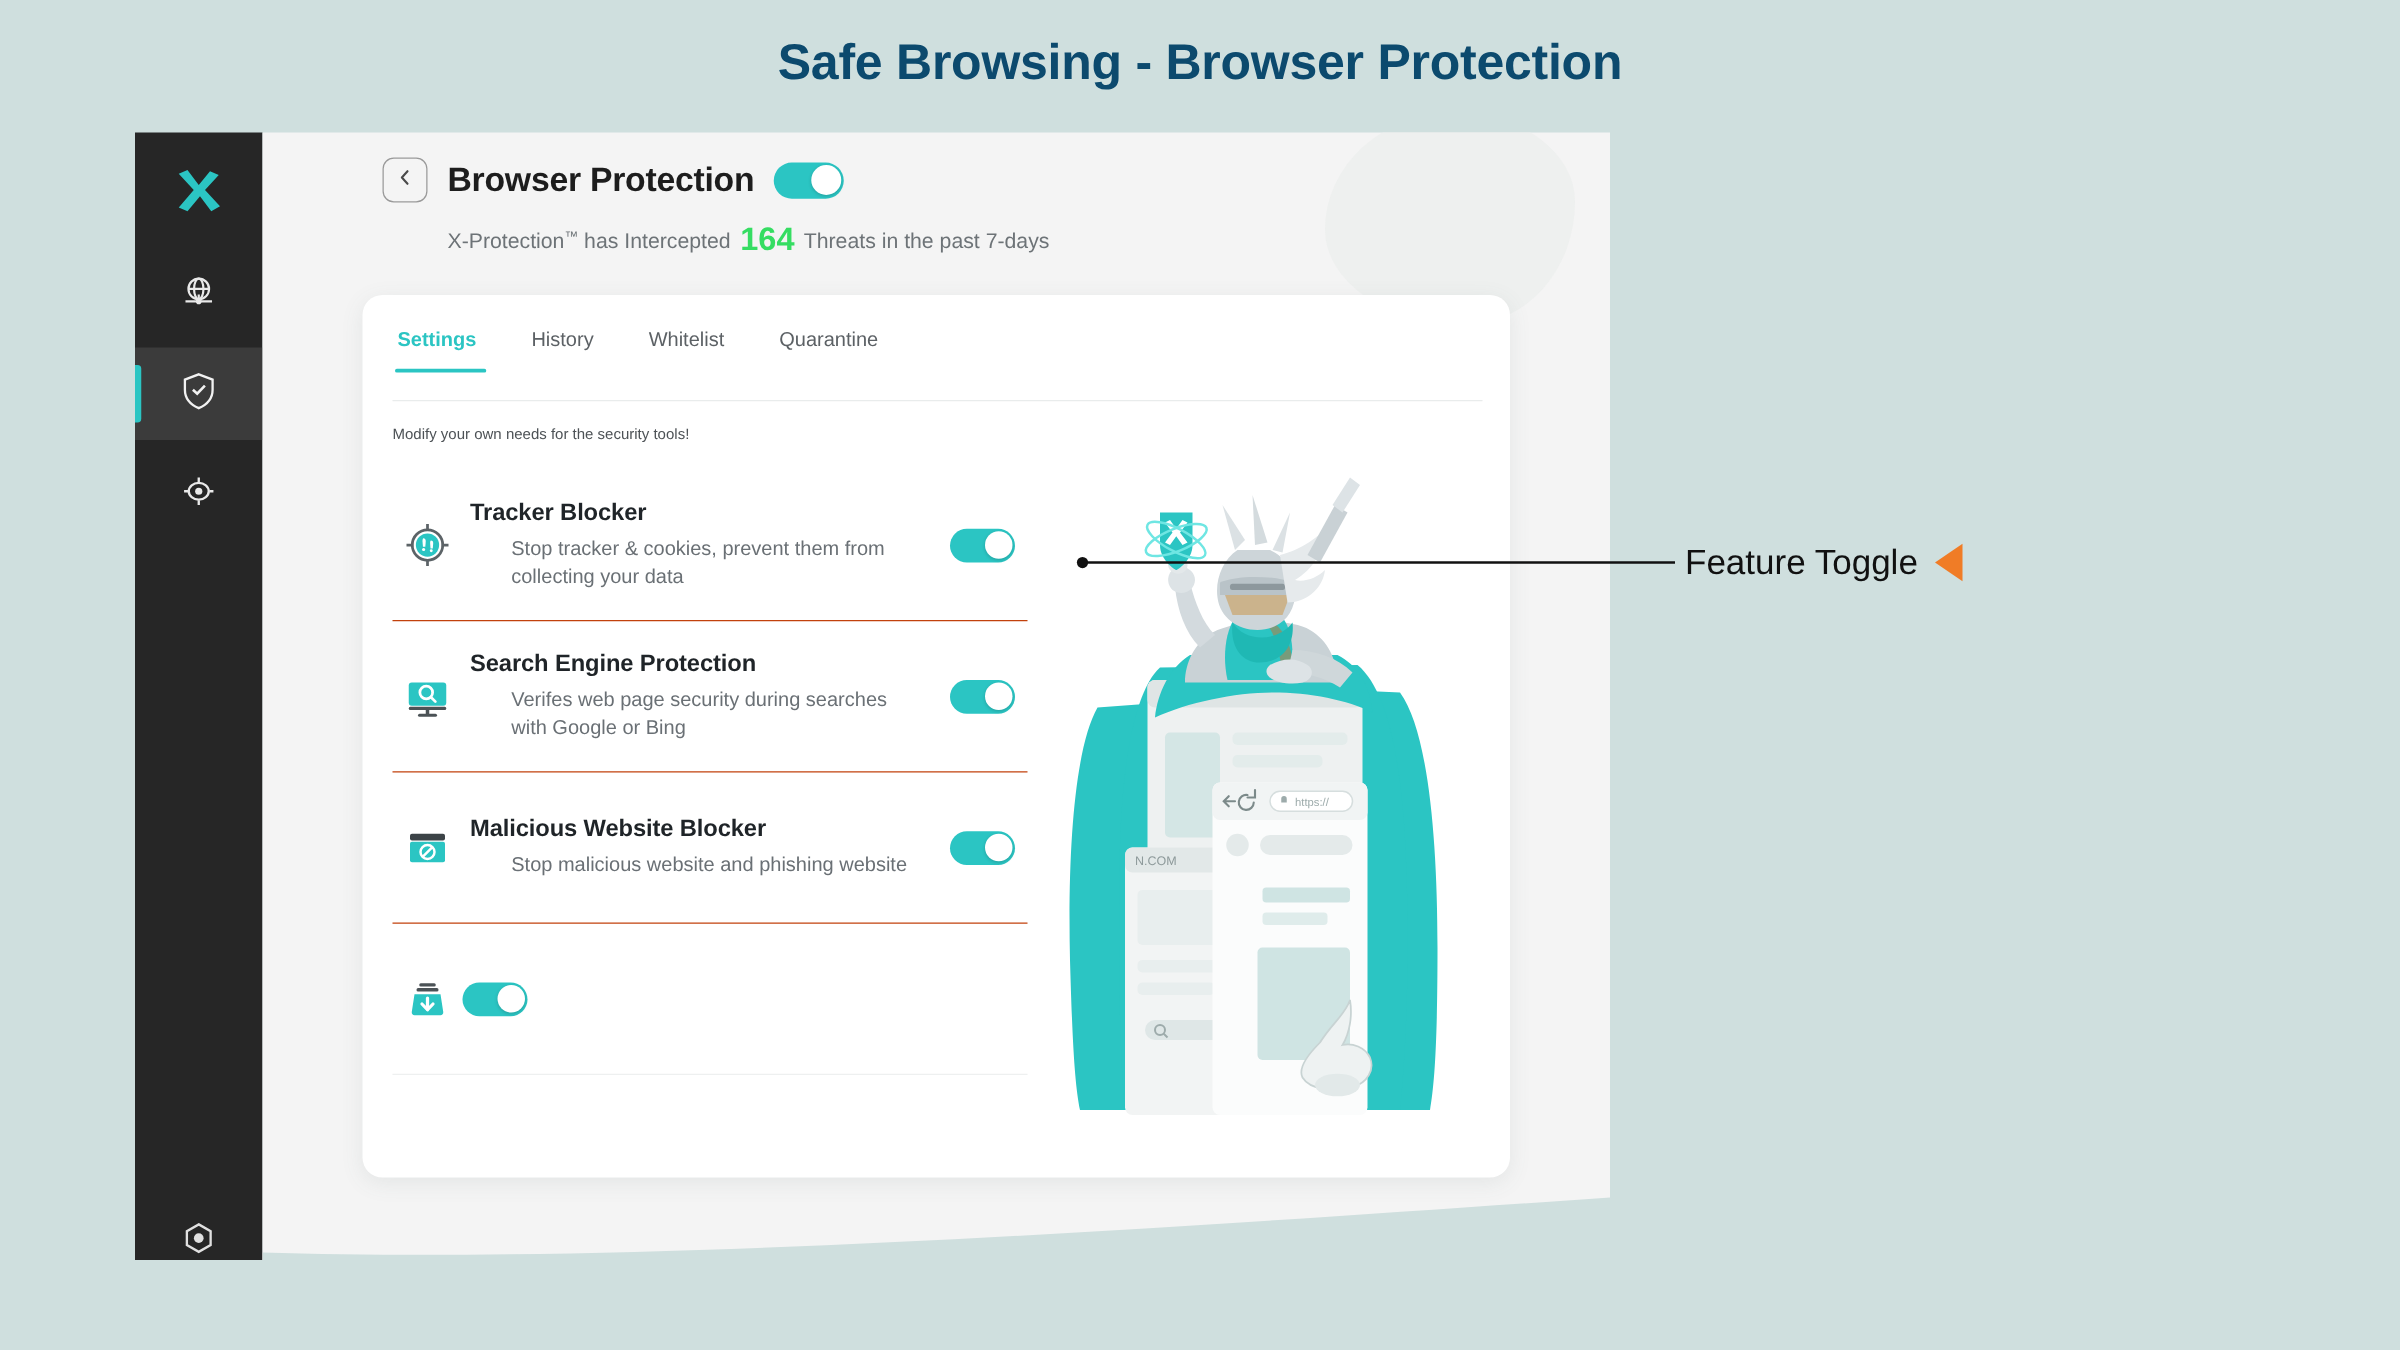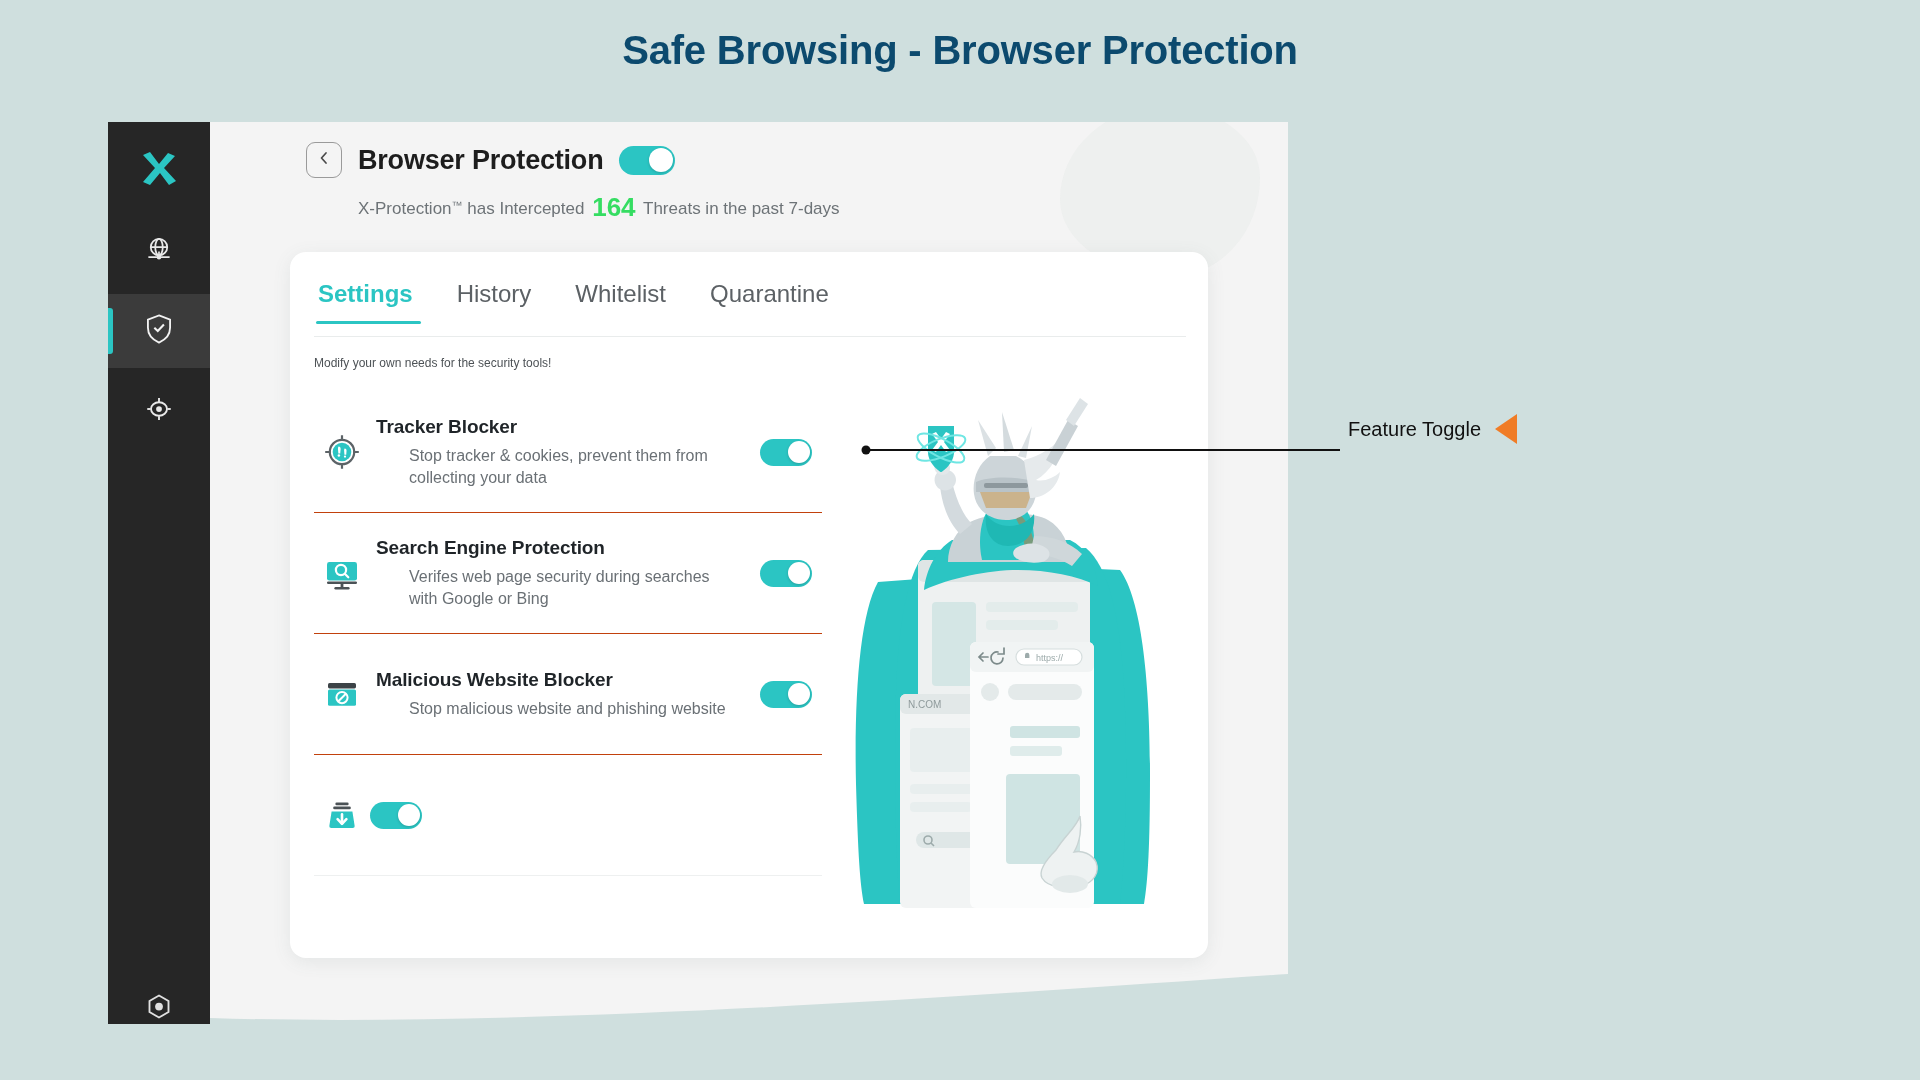--- a/index.html
+++ b/index.html
@@ -13,21 +13,21 @@
   
   #page-title{
     position:absolute;top:28px;left:0;width:1920px;
     text-align:center;
     font-size:40px;font-weight:bold;color:#0c4a6e;
     letter-spacing:-0.2px;
   }
 
   
   #app-window{
-    position:absolute;left:108px;top:122px;
+    position:absolute;left:108px;top:106px;
     width:1004px;height:900px;
   }
 
   
   #sidebar{
     position:absolute;left:0;top:0;width:102px;height:902px;
     background:#262626;
     overflow:hidden;
   }
   .side-btn{
@@ -99,21 +99,21 @@
     box-shadow:0 4px 18px rgba(90,110,110,.10);
     overflow:hidden;
   }
 
   
   #tabs{
     position:absolute;left:24px;top:28px;
     display:flex;align-items:flex-end;gap:0;
   }
   .tab{
-    font-size:24px;color:#5c6165;padding:0 22px 16px 22px;
+    font-size:16px;color:#5c6165;padding:0 22px 16px 22px;
     cursor:pointer;position:relative;white-space:nowrap;text-align:center;
   }
   .tab:first-child{padding-left:4px;}
   .tab.active{color:#2bc5c3;font-weight:bold;}
   .tab.active::after{
     content:"";position:absolute;left:2px;right:14px;bottom:0;height:3px;
     background:#2bc5c3;border-radius:2px;
   }
   #tab-underline{
     position:absolute;left:24px;top:84px;width:872px;height:1px;background:#e9ecec;
@@ -151,23 +151,23 @@
   
   #illustration{
     position:absolute;left:530px;top:112px;width:380px;height:560px;
   }
 
   
   #annotation-line{
     position:absolute;left:860px;top:440px;width:480px;height:20px;
   }
   #annotation-label{
-    position:absolute;left:1348px;top:414px;
+    position:absolute;left:1348px;top:434px;
     display:flex;align-items:center;gap:14px;
-    font-size:20px;color:#111;white-space:nowrap;
+    font-size:28px;color:#111;white-space:nowrap;
   }
   #annotation-arrow{width:0;height:0;
     border-top:15px solid transparent;border-bottom:15px solid transparent;
     border-right:22px solid #f07c26;}
 </style>
 </head>
 <body>
 
 <div id="page-title">Safe Browsing - Browser Protection</div>
 

